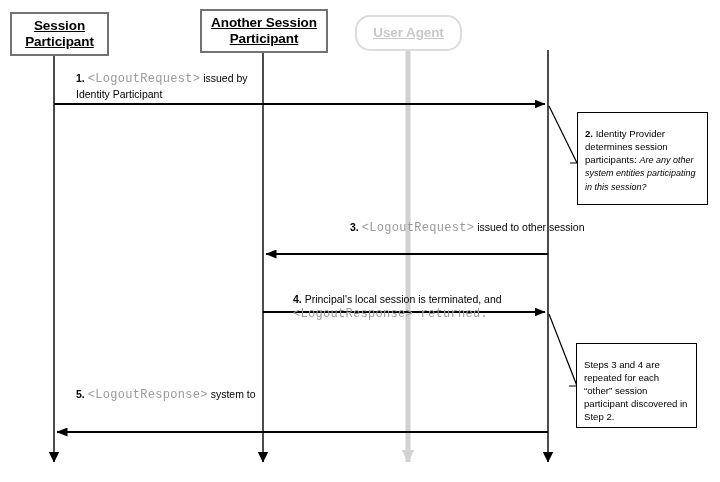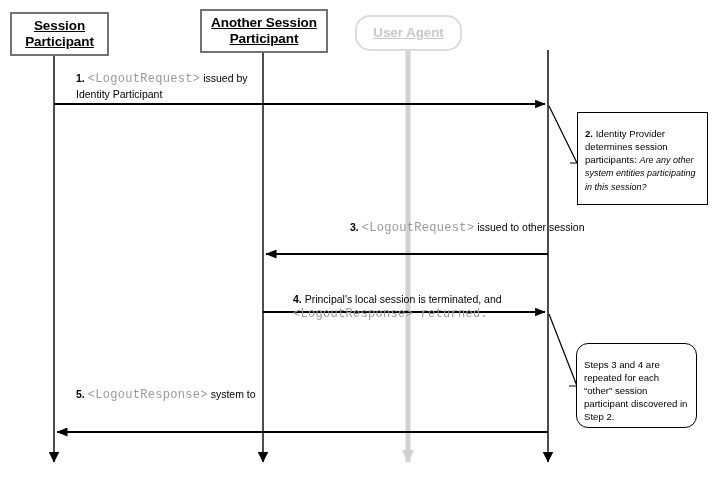--- a/index.html
+++ b/index.html
@@ -176,19 +176,19 @@
     <span class="num">5.</span>
     <span class="mono">&lt;LogoutResponse&gt;</span><span> system to</span><br>
   </div>
 
   <div class="note-box" style="left:577px; top:112px; width:131px; height:93px;">
     <div class="note-text">
       <span class="num">2.</span><span> Identity Provider determines session participants: </span><span class="em">Are any other system entities participating in this session?</span>
     </div>
   </div>
 
-  <div class="note-box" style="left:576px; top:343px; width:121px; height:85px;border-radius:12px;">
+  <div class="note-box" style="left:576px; top:343px; width:121px; height:85px;">
     <div class="note-text">
       <span>Steps 3 and 4 are repeated for each “other” session participant discovered in Step 2.</span>
     </div>
   </div>
 
 </div>
 
 </body></html>

